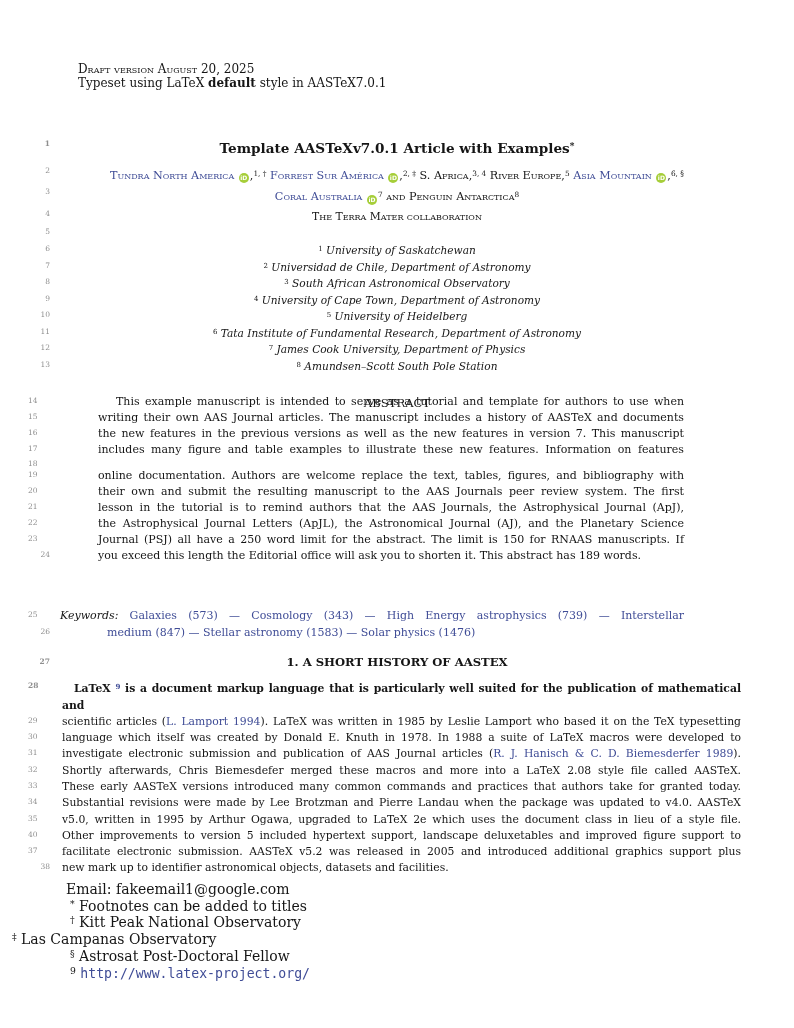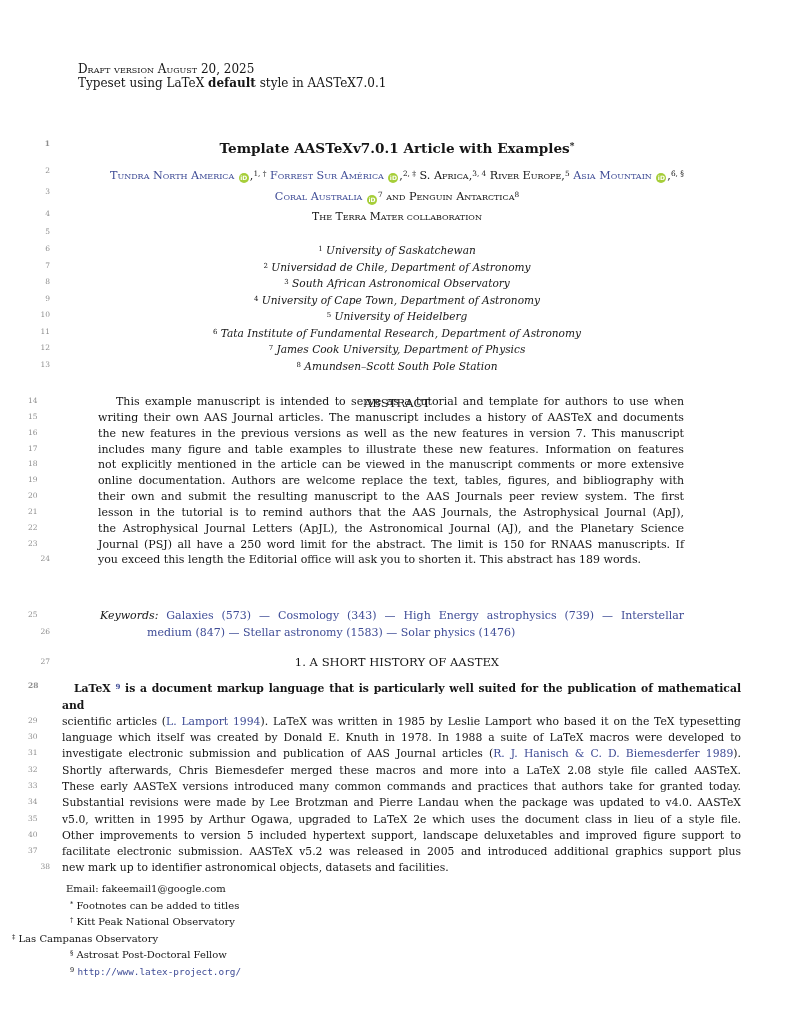--- a/index.html
+++ b/index.html
@@ -57,32 +57,32 @@
   #affilblk .sup{font-style:normal;}
 
   
   #absheadblk{top:396px;font-size:11.6px;}
   #absheadblk .ln-row{text-align:center;}
   #absblk{top:394px;font-size:11px;}
   #absblk .ln-row{padding:0 110px 0 98px;line-height:15.85px;}
 
   
   #kwblk{top:608px;font-size:11px;}
-  #kwblk .ln-row{padding:0 110px 0 100px;line-height:16.8px;}
+  #kwblk .ln-row{padding:0 110px 0 60px;line-height:16.8px;}
 
   
   #secblk{top:655px;font-size:11.6px;}
-  #secblk .ln-row{text-align:center;}
+  #secblk .ln-row{text-align:center;font-weight:bold;}
 
   
   #bodyblk{top:679px;font-size:10.8px;}
   #bodyblk .ln-row{padding:0 53px 0 62px;line-height:16.3px;}
 
   
-  #fnblk{top:882px;font-size:10px;}
+  #fnblk{top:882px;font-size:14px;}
   #fnblk .ln-row{text-align:left;padding-left:66px;padding-right:60px;line-height:14.6px;}
 </style>
 </head>
 <body>
 
 <div class="page">
 
   <div class="blk" id="draft">
     <div class="ln-row smallcaps">Draft version August 20, 2025</div>
     <div>
@@ -119,21 +119,21 @@
 
   <div class="blk" id="absheadblk">
     <div class="ln-row">ABSTRACT</div>
   </div>
 
   <div class="blk" id="absblk">
       <div class="ln-row jst" style="text-indent: 18px;"><span class="lnum">14</span><span class="seg">This example manuscript is intended to serve as a tutorial and template for authors to use when</span></div>
       <div class="ln-row jst"><span class="lnum">15</span><span class="seg">writing their own AAS Journal articles. The manuscript includes a history of AASTeX and documents</span></div>
       <div class="ln-row jst"><span class="lnum">16</span><span class="seg">the new features in the previous versions as well as the new features in version 7. This manuscript</span></div>
       <div class="ln-row jst"><span class="lnum">17</span><span class="seg">includes many figure and table examples to illustrate these new features. Information on features</span></div>
-      <div class="ln-row jst"><span class="lnum">18</span><span class="seg">not explicitly mentioned in the article can be viewed in the manuscript comments or more extensive</span></div>
+      <div class="ln-row jst"><span class="lnum">18</span></div>
       <div class="ln-row jst"><span class="lnum">19</span><span class="seg">online documentation. Authors are welcome replace the text, tables, figures, and bibliography with</span></div>
       <div class="ln-row jst"><span class="lnum">20</span><span class="seg">their own and submit the resulting manuscript to the AAS Journals peer review system. The first</span></div>
       <div class="ln-row jst"><span class="lnum">21</span><span class="seg">lesson in the tutorial is to remind authors that the AAS Journals, the Astrophysical Journal (ApJ),</span></div>
       <div class="ln-row jst"><span class="lnum">22</span><span class="seg">the Astrophysical Journal Letters (ApJL), the Astronomical Journal (AJ), and the Planetary Science</span></div>
       <div class="ln-row jst"><span class="lnum">23</span><span class="seg">Journal (PSJ) all have a 250 word limit for the abstract. The limit is 150 for RNAAS manuscripts. If</span></div>
       <div class="ln-row"><span class="lnum">24</span><span class="seg">you exceed this length the Editorial office will ask you to shorten it. This abstract has 189 words.</span></div>
     </div>
 
   <div class="blk" id="kwblk">
       <div class="ln-row jst"><span class="lnum">25</span><span class="seg ital">Keywords: </span><span class="seg c-link">Galaxies (573) — Cosmology (343) — High Energy astrophysics (739) — Interstellar</span></div>

